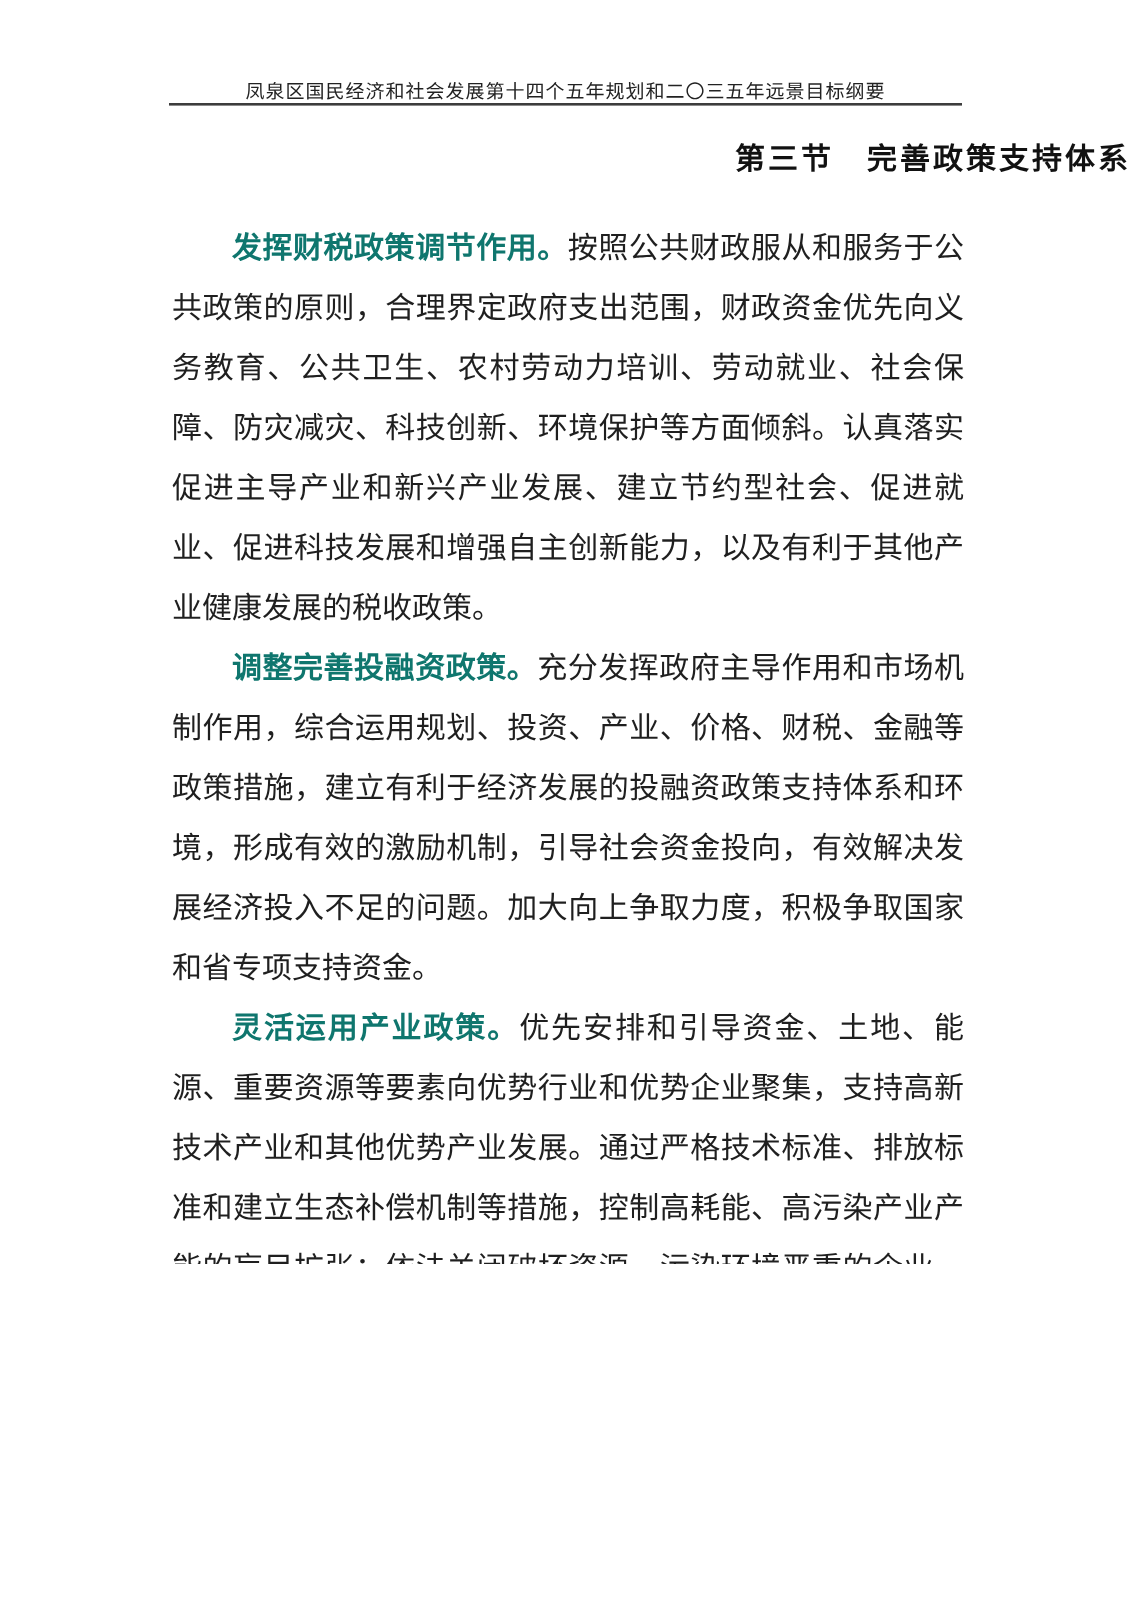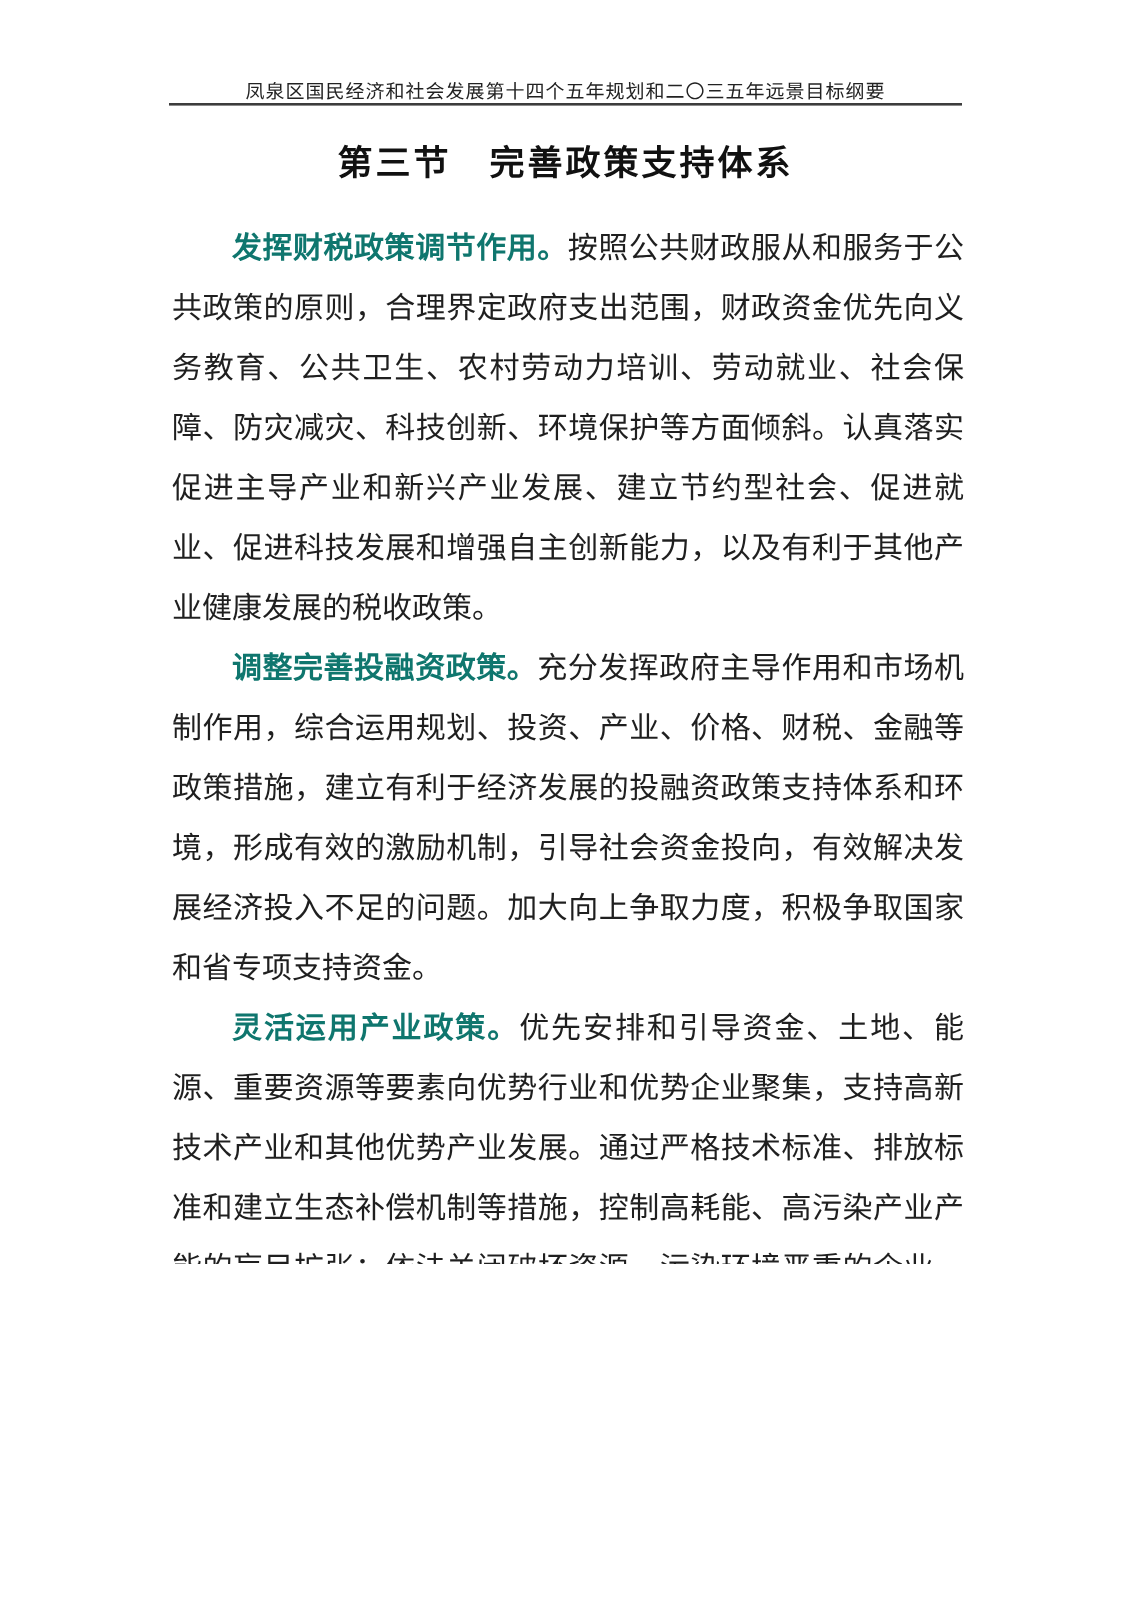--- a/index.html
+++ b/index.html
@@ -35,22 +35,22 @@
     width: 793px;
     height: 3px;
     background: linear-gradient(180deg, #3d3d3d 0%, #3d3d3d 55%, #b9b9b9 100%);
   }
   
   .sec-title {
     position: absolute;
     left: 0;
     width: 100%;
     margin: 0;
-    text-align: center;
-    font-size: 35px;
+    text-align: right;
+    font-size: 30px;
     font-weight: bold;
     letter-spacing: 3px;
     color: #111111;
     white-space: nowrap;
   }
   .sec3 { top: 134px; }
   .sec4 { top: 1378px; }
   
   .body-text {
     position: absolute;

